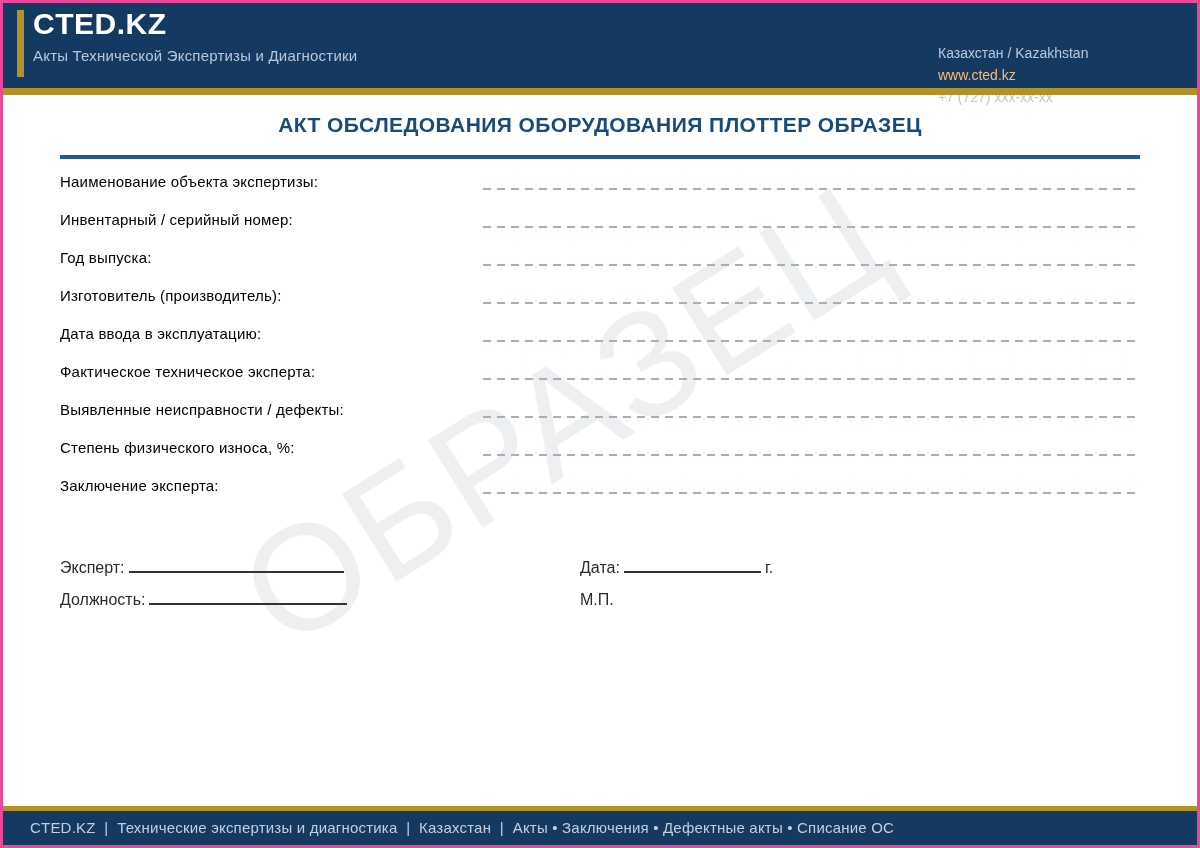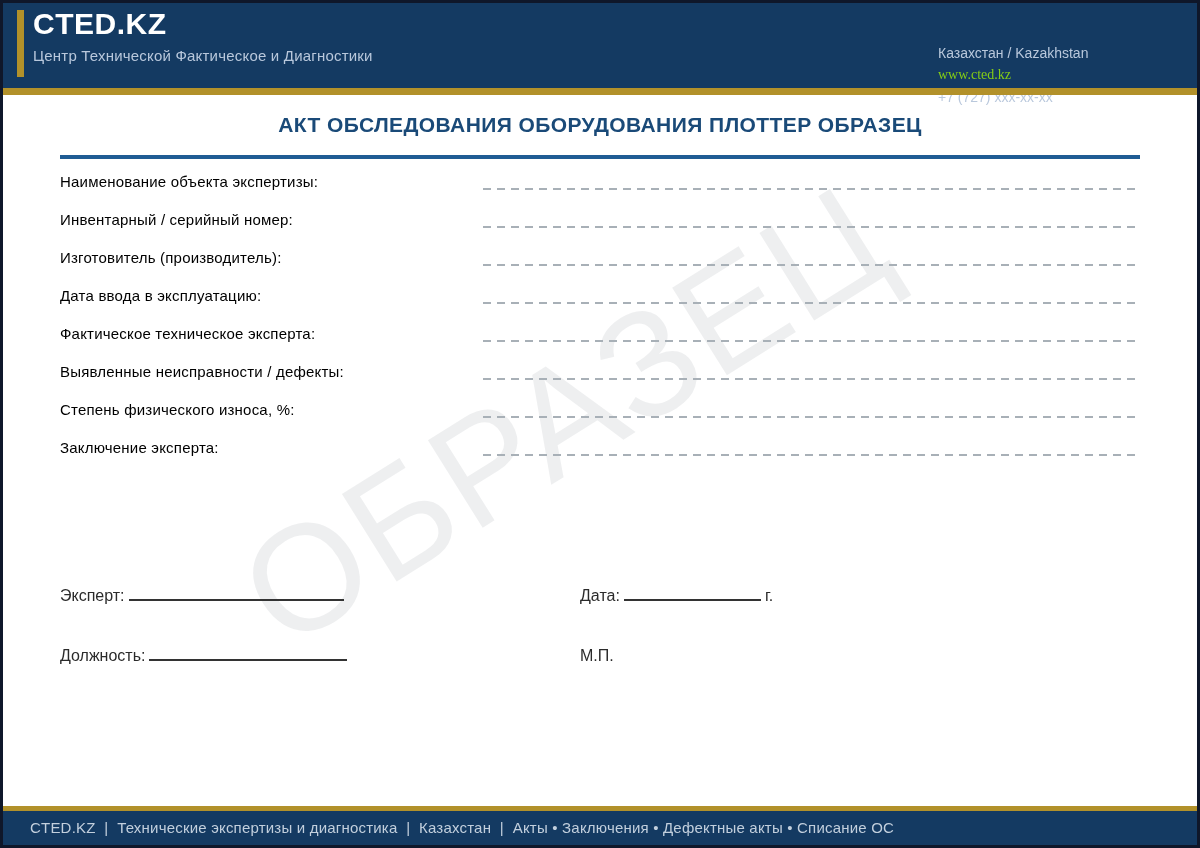--- a/index.html
+++ b/index.html
@@ -1,20 +1,20 @@
 <!DOCTYPE html>
 <html><head>
 <meta charset="utf-8">
 <style>
   * { margin:0; padding:0; box-sizing:border-box; }
   html,body { background:#fff; }
   .page {
     position:relative;
     width:1200px; height:848px;
-    border:3px solid #0f172a;
+    border:3px solid #ec4899;
     background:#ffffff;
     font-family:"Liberation Sans", sans-serif;
     overflow:hidden;
   }
   
   .header {
     position:absolute; top:0; left:0; right:0; height:85px;
     background:#143a62;
   }
   .logo-accent {
@@ -27,21 +27,21 @@
   }
   .logo-subtitle {
     position:absolute; left:30px; top:44px;
     font-size:15px; color:#b9c8dc; letter-spacing:0.2px;
   }
   .header-contact {
     position:absolute; left:935px; top:12px;
     font-size:14px; line-height:22px;margin-top:27px;
   }
   .header-country { color:#b9c8dc; }
-  .header-website { color:#84cc16; cursor:pointer;font-family:Liberation Serif, serif; }
+  .header-website { color:#fdba74; cursor:pointer; }
   .header-phone { color:#b9c8dc; }
   .header-gold-divider {
     position:absolute; top:85px; left:0; right:0; height:7px;
     background:#b2912a;
   }
   
   .doc-title {
     position:absolute; top:110px; left:0; right:0;
     text-align:center;
     font-size:21px; font-weight:bold; color:#1a4a78; letter-spacing:0.4px;
@@ -73,21 +73,21 @@
   }
   .field-line {
     position:absolute; left:423px; right:0; top:18px; height:2px;
     background:repeating-linear-gradient(90deg,#a8b0b7 0 8px,transparent 8px 14px);
   }
   
   .signature {
     position:absolute; top:556px; left:57px; right:57px;
     z-index:2; font-size:16px; color:#2b2b2b;
   }
-  .sig-row { position:relative; height:32px;margin-top:28px; }
+  .sig-row { position:relative; height:32px; }
   .sig-left  { position:absolute; left:0; top:0; white-space:nowrap; }
   .sig-right { position:absolute; left:520px; top:0; white-space:nowrap; }
   .sig-line {
     display:inline-block; height:13px;
     border-bottom:2px solid #333333;
     margin:0 4px;
   }
   .sig-line.expert   { width:215px; }
   .sig-line.position { width:198px; }
   .sig-line.date     { width:137px; }
@@ -107,41 +107,45 @@
   }
 </style>
 </head>
 <body>
 
 <div class="page">
 
   <div class="header">
     <div class="logo-accent"></div>
     <div class="logo">CTED.KZ</div>
-    <div class="logo-subtitle">Центр Технической Фактическое и Диагностики</div>
+    <div class="logo-subtitle">Акты Технической Экспертизы и Диагностики</div>
     <div class="header-contact">
       <div class="header-country">Казахстан / Kazakhstan</div>
       <div class="header-website">www.cted.kz</div>
       <div class="header-phone">+7 (727) xxx-xx-xx</div>
     </div>
   </div>
   <div class="header-gold-divider"></div>
 
   <div class="doc-title">АКТ ОБСЛЕДОВАНИЯ ОБОРУДОВАНИЯ ПЛОТТЕР ОБРАЗЕЦ</div>
   <div class="title-rule"></div>
 
   <div class="watermark">ОБРАЗЕЦ</div>
 
   <div class="form">
     <div class="form-row">
       <span class="field-label">Наименование объекта экспертизы:</span>
       <span class="field-line"></span>
     </div>
     <div class="form-row">
       <span class="field-label">Инвентарный / серийный номер:</span>
+      <span class="field-line"></span>
+    </div>
+    <div class="form-row">
+      <span class="field-label">Год выпуска:</span>
       <span class="field-line"></span>
     </div>
     <div class="form-row">
       <span class="field-label">Изготовитель (производитель):</span>
       <span class="field-line"></span>
     </div>
     <div class="form-row">
       <span class="field-label">Дата ввода в эксплуатацию:</span>
       <span class="field-line"></span>
     </div>

